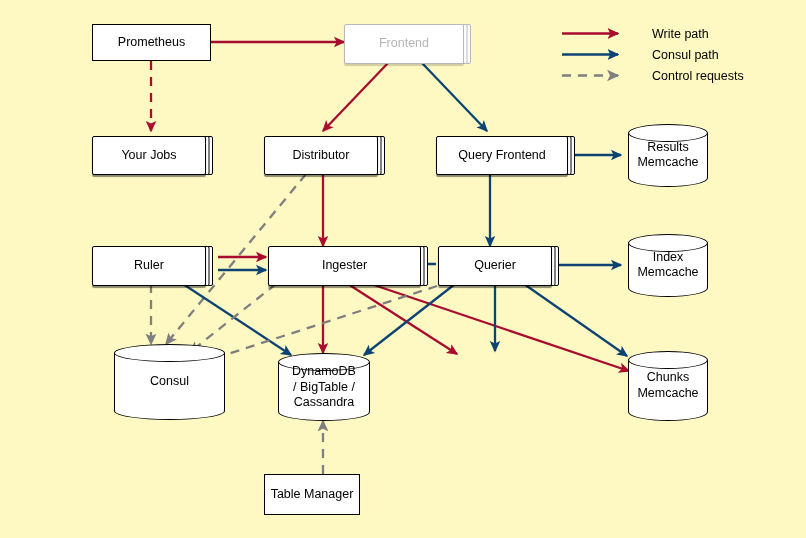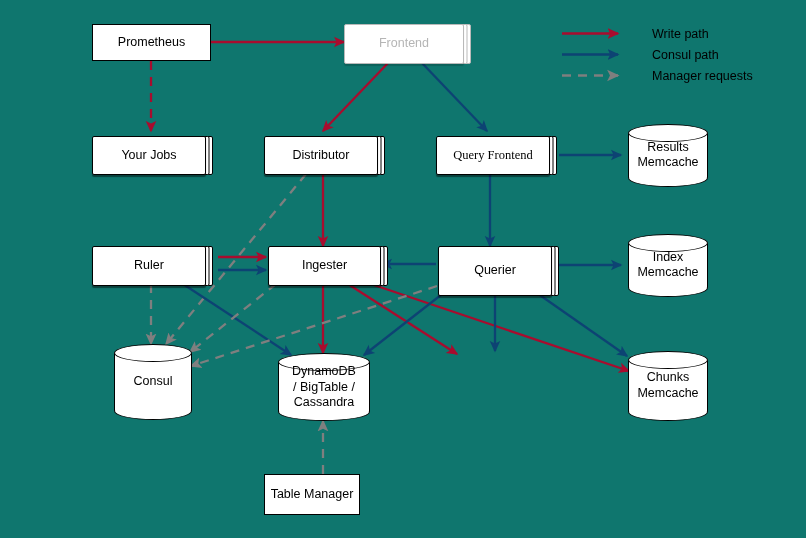--- a/index.html
+++ b/index.html
@@ -1,18 +1,18 @@
 <!DOCTYPE html>
 <html><head>
 <meta charset="utf-8">
 <style>
   html,body{margin:0;padding:0;background:#ffffff;}
   body{width:806px;height:538px;overflow:hidden;
        font-family:"Liberation Sans","DejaVu Sans",sans-serif;}
-  #stage{position:relative;width:806px;height:538px;background:#0f766e;}
+  #stage{position:relative;width:806px;height:538px;background:#fef9c3;}
   #edges{position:absolute;left:0;top:0;width:806px;height:538px;}
 
   
   .node{position:absolute;box-sizing:border-box;}
 
   .rect{border:1.4px solid #000;background:#fff;
         display:flex;align-items:center;justify-content:center;
         font-size:12.5px;color:#000;line-height:1.25;text-align:center;}
 
   
@@ -144,21 +144,21 @@
   </div>
 
   <div class="stack" style="left:264px;top:136px;width:112px;height:37px;">
     <div class="sheet s3"></div>
     <div class="sheet s2"></div>
     <div class="face">
       <span>Distributor</span>
     </div>
   </div>
 
-  <div class="stack" style="left:436px;top:136px;width:112px;height:37px;font-family:Liberation Serif, serif;">
+  <div class="stack" style="left:436px;top:136px;width:130px;height:37px;">
     <div class="sheet s3"></div>
     <div class="sheet s2"></div>
     <div class="face">
       <span>Query Frontend</span>
     </div>
   </div>
 
   <div class="cyl" style="left:628px;top:124px;width:80px;height:63px;">
     <div class="body"></div>
     <div class="top"></div>
@@ -167,44 +167,44 @@
   </div>
 
   <div class="stack" style="left:92px;top:246px;width:112px;height:38px;">
     <div class="sheet s3"></div>
     <div class="sheet s2"></div>
     <div class="face">
       <span>Ruler</span>
     </div>
   </div>
 
-  <div class="stack" style="left:268px;top:246px;width:111px;height:38px;">
+  <div class="stack" style="left:268px;top:246px;width:111px;height:38px;padding-left:40px;">
     <div class="sheet s3"></div>
     <div class="sheet s2"></div>
     <div class="face">
       <span>Ingester</span>
     </div>
   </div>
 
-  <div class="stack" style="left:438px;top:246px;width:112px;height:48px;">
+  <div class="stack" style="left:438px;top:246px;width:112px;height:38px;">
     <div class="sheet s3"></div>
     <div class="sheet s2"></div>
     <div class="face">
       <span>Querier</span>
     </div>
   </div>
 
   <div class="cyl" style="left:628px;top:234px;width:80px;height:63px;">
     <div class="body"></div>
     <div class="top"></div>
     <div class="bot"></div>
     <div class="label">Index<br>Memcache</div>
   </div>
 
-  <div class="cyl" style="left:114px;top:344px;width:78px;height:76px;">
+  <div class="cyl" style="left:114px;top:344px;width:78px;height:76px;padding-left:33px;">
     <div class="body"></div>
     <div class="top"></div>
     <div class="bot"></div>
     <div class="label">Consul</div>
   </div>
 
   <div class="cyl" style="left:278px;top:353px;width:92px;height:68px;">
     <div class="body"></div>
     <div class="top"></div>
     <div class="bot"></div>
@@ -242,18 +242,18 @@
       </div>
       <span class="ltxt">Consul path</span>
     </div>
 
     <div class="lrow">
       <div class="lkey">
         <svg width="72" height="21" viewBox="0 0 72 21" xmlns="http://www.w3.org/2000/svg">
           <path d="M2,10.5 L58,10.5" stroke="#7f7f7f" stroke-width="2.4" stroke-dasharray="9,7" fill="none" marker-end="url(#ahGrey)"></path>
         </svg>
       </div>
-      <span class="ltxt">Manager requests</span>
+      <span class="ltxt">Control requests</span>
     </div>
 
   </div>
 
 </div>
 
 </body></html>

